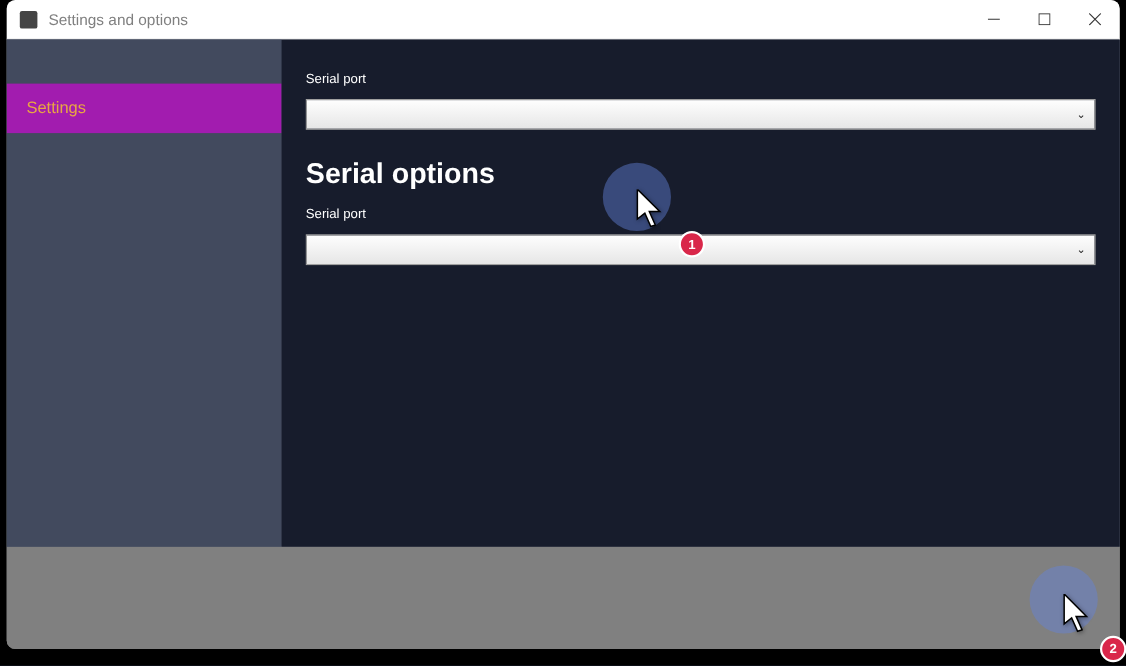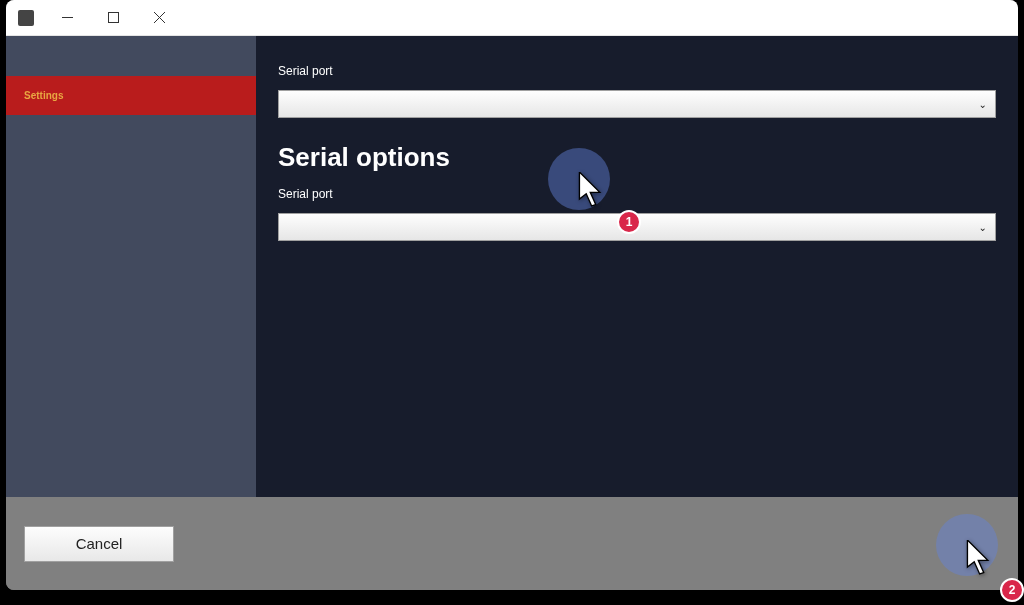--- a/index.html
+++ b/index.html
@@ -67,25 +67,24 @@
       background: #424a5e;
       display: flex;
       flex-direction: column;
     }
     .sidebar-spacer {
       height: 40px;
       background: #424a5e;
     }
     .sidebar-item {
       padding: 14px 18px;
-      background: #b91c1c;
+      background: #a21caf;
       color: #e8a742;
-      font-size: 10px;
-      cursor: pointer;
-      font-weight: bold;
+      font-size: 15px;
+      cursor: pointer;
     }
     .main-panel {
       flex: 1;
       background: #171c2c;
       padding: 28px 22px 22px 22px;
       color: #fff;
     }
     .section-heading {
       font-size: 26px;
       font-weight: 700;
@@ -167,20 +166,21 @@
       font-weight: 600;
       pointer-events: none;
     }
   </style>
 </head>
 <body>
 
 <div class="window">
   <div class="titlebar">
     <div class="titlebar-icon"></div>
+    <div class="titlebar-title">Settings and options</div>
     <div class="win-controls">
       <div class="win-btn">
         <svg viewBox="0 0 11 11">
             <line x1="0" y1="5.5" x2="11" y2="5.5" stroke="#333" stroke-width="1"></line>
           </svg>
       </div>
       <div class="win-btn">
         <svg viewBox="0 0 11 11">
             <rect x="0.5" y="0.5" width="10" height="10" fill="none" stroke="#333" stroke-width="1"></rect>
           </svg>
@@ -212,23 +212,20 @@
       <div class="section-heading">Serial options</div>
       <div class="field-label">Serial port</div>
       <div class="dropdown">
         <span></span>
         <span class="dropdown-chevron">⌄</span>
       </div>
     </div>
   </div>
 
   <div class="footer">
-    <div class="footer-btn">
-      <span>Cancel</span>
-    </div>
   </div>
 </div>
 
 <div class="highlight-circle" style="left:548px; top:148px; width:62px; height:62px;"></div>
 <div class="cursor" style="left:578px; top:172px;">
   <svg width="30" height="38" viewBox="0 0 20 28">
     <path d="M0 0 L0 20 L5 16 L9 25 L12 24 L8 15 L15 15 Z" fill="#fff" stroke="#000" stroke-width="1"></path>
   </svg>
 </div>
 <div class="badge" style="left:617px; top:210px;">

